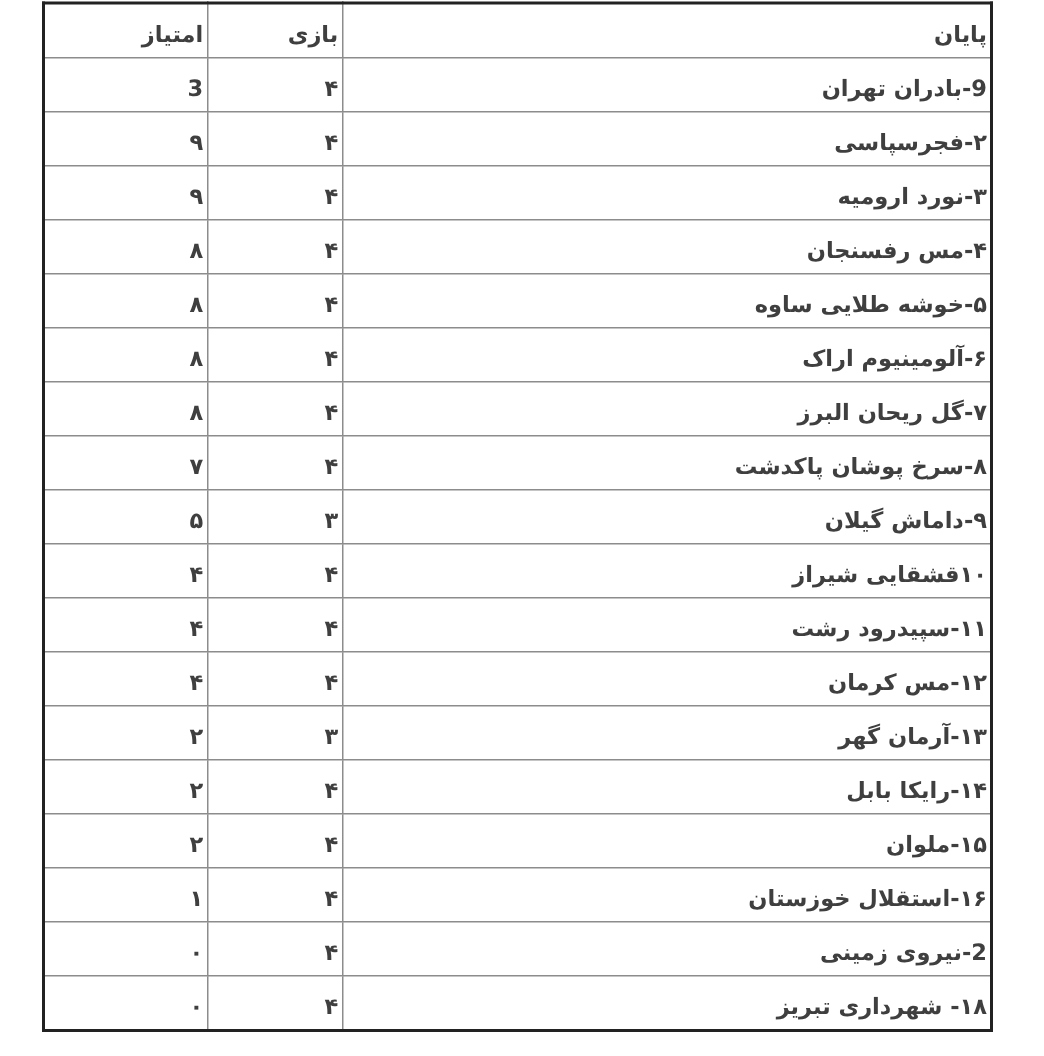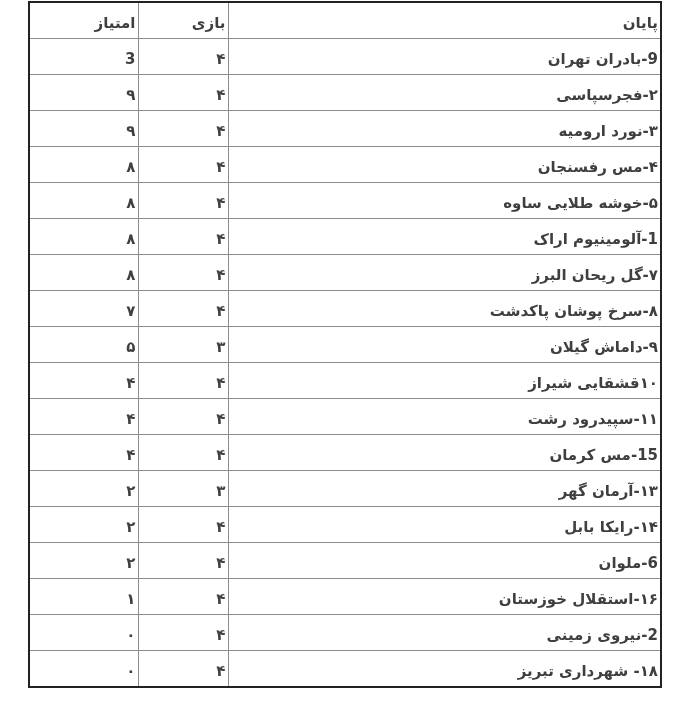--- a/index.html
+++ b/index.html
@@ -92,21 +92,21 @@
         <td>۴-مس رفسنجان</td>
         <td>۴</td>
         <td>۸</td>
       </tr>
       <tr>
         <td>۵-خوشه طلایی ساوه</td>
         <td>۴</td>
         <td>۸</td>
       </tr>
       <tr>
-        <td>1-آلومینیوم اراک</td>
+        <td>۶-آلومینیوم اراک</td>
         <td>۴</td>
         <td>۸</td>
       </tr>
       <tr>
         <td>۷-گل ریحان البرز</td>
         <td>۴</td>
         <td>۸</td>
       </tr>
       <tr>
         <td>۸-سرخ پوشان پاکدشت</td>
@@ -122,36 +122,36 @@
         <td>۱۰قشقایی شیراز</td>
         <td>۴</td>
         <td>۴</td>
       </tr>
       <tr>
         <td>۱۱-سپیدرود رشت</td>
         <td>۴</td>
         <td>۴</td>
       </tr>
       <tr>
-        <td>15-مس کرمان</td>
+        <td>۱۲-مس کرمان</td>
         <td>۴</td>
         <td>۴</td>
       </tr>
       <tr>
         <td>۱۳-آرمان گهر</td>
         <td>۳</td>
         <td>۲</td>
       </tr>
       <tr>
         <td>۱۴-رایکا بابل</td>
         <td>۴</td>
         <td>۲</td>
       </tr>
       <tr>
-        <td>6-ملوان</td>
+        <td>۱۵-ملوان</td>
         <td>۴</td>
         <td>۲</td>
       </tr>
       <tr>
         <td>۱۶-استقلال خوزستان</td>
         <td>۴</td>
         <td>۱</td>
       </tr>
       <tr>
         <td>2-نیروی زمینی</td>

